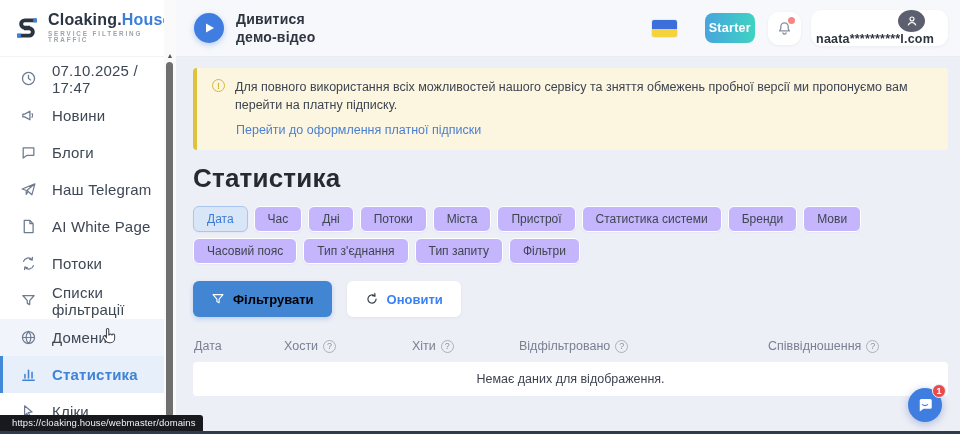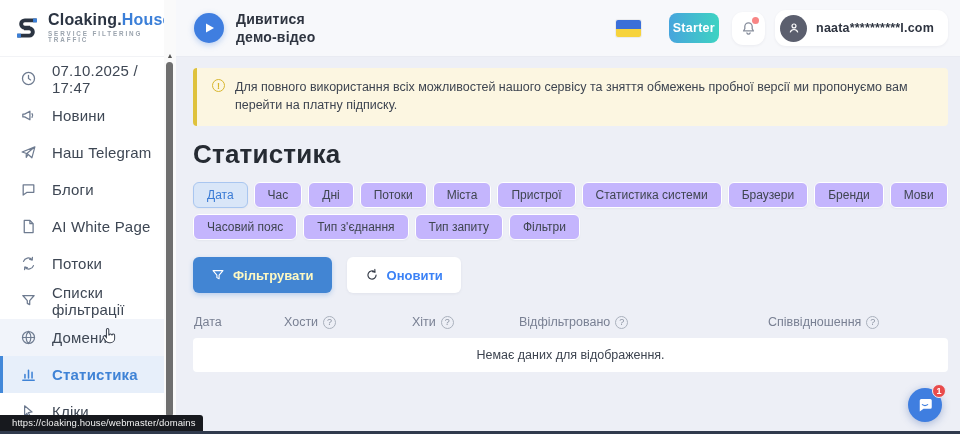--- a/index.html
+++ b/index.html
@@ -46,21 +46,21 @@
 
   .topbar-right { margin-left:auto; display:flex; align-items:center; }
   .flag { width:25px; height:17px; border-radius:2px; overflow:hidden; margin-right:28px; cursor:pointer; box-shadow:0 0 0 1px rgba(0,0,0,.05); }
   .flag .b { height:9px; background:#3b6fd9; }
   .flag .y { height:8px; background:#f6d33c; }
   .plan-btn { border:none; cursor:pointer; color:#fff; font-weight:700; font-size:12.5px; padding:8px 4px; border-radius:8px;
               background:linear-gradient(90deg,#47a5dd,#3ed3c2); font-family:inherit; letter-spacing:.3px; margin-right:13px; }
   .bell-wrap { width:33px; height:33px; background:#ffffff; border-radius:11px; display:flex; align-items:center; justify-content:center; position:relative; cursor:pointer; box-shadow:0 1px 3px rgba(30,40,60,.06); margin-right:10px; }
   .bell-wrap svg { width:17px; height:17px; }
   .bell-dot { position:absolute; top:5px; right:6px; width:7px; height:7px; border-radius:50%; background:#f88585; }
-  .user-chip { height:36px; background:#ffffff; border-radius:11px; display:flex; align-items:center; padding:0 14px 0 5px; cursor:pointer; box-shadow:0 1px 3px rgba(30,40,60,.06); }
+  .user-chip { height:36px; background:#ffffff; border-radius:11px; display:flex; align-items:flex-end; padding:0 14px 0 5px; cursor:pointer; box-shadow:0 1px 3px rgba(30,40,60,.06);flex-direction:column; }
   .avatar { width:27px; height:27px; border-radius:50%; background:#5b5f6e; display:flex; align-items:center; justify-content:center; margin-right:9px; }
   .avatar svg { width:14px; height:14px; }
   .user-email { font-size:12.5px; font-weight:700; color:#2e3440; letter-spacing:.2px; }
 
   .content { flex:1; padding:11px 12px 0 17px; position:relative; }
 
   
   .banner { background:#fcf6e1; border-left:4px solid #dfc23c; border-radius:4px; padding:10px 14px 12px 14px; }
   .banner-row { display:flex; align-items:flex-start; }
   .warn-ic { width:13px; height:13px; border-radius:50%; border:1.4px solid #d8b62e; color:#d8b62e; font-size:9px; font-weight:700; display:flex; align-items:center; justify-content:center; margin:1px 10px 0 1px; flex:0 0 13px; }
@@ -71,21 +71,21 @@
 
   
   .tabs { display:flex; flex-wrap:wrap; gap:6px 6px; margin-top:12px; max-width:760px; }
   .tab { background:#c4b5fd; border:1px solid #ffffff; border-radius:6px; padding:5px 13px; font-size:12px; color:#3f4550; cursor:pointer; box-shadow:0 1px 2px rgba(30,40,60,.04); white-space:nowrap; }
   .tab.active { background:#d9e6f8; border-color:#a9c6f0; color:#3a7bd5; }
 
   
   .actions { display:flex; gap:15px; margin-top:17px; }
   .btn { display:flex; align-items:center; gap:8px; border:none; border-radius:6px; font-size:13px; font-weight:600; padding:0 18px; height:36px; cursor:pointer; font-family:inherit; }
   .btn svg { width:14px; height:14px; }
-  .btn-filter { background:#4285d3; color:#fef9c3; box-shadow:0 2px 5px rgba(66,133,211,.3); }
+  .btn-filter { background:#4285d3; color:#000000; box-shadow:0 2px 5px rgba(66,133,211,.3); }
   .btn-refresh { background:#ffffff; color:#3b82f6; box-shadow:0 1px 3px rgba(30,40,60,.06); }
 
   
   .table-head { display:flex; align-items:center; margin-top:14px; padding:8px 0 9px 1px; }
   .th { display:flex; align-items:center; gap:5px; font-size:12.5px; color:#798093; }
   .th .help { width:13px; height:13px; border-radius:50%; border:1px solid #aab1bd; color:#8a92a1; font-size:9px; display:flex; align-items:center; justify-content:center; cursor:pointer; }
   .col-0 { width:90px; } .col-1 { width:128px; } .col-2 { width:107px; } .col-3 { width:223px; } .col-4 { flex:1;margin-left:26px; }
   .empty-row { background:#ffffff; border-radius:4px; height:34px; display:flex; align-items:center; justify-content:center; font-size:12.5px; color:#3d4450; }
 
   
@@ -132,33 +132,33 @@
           <span class="ic">
             <svg viewBox="0 0 24 24" fill="none" stroke="currentColor" stroke-width="1.8" stroke-linejoin="round" stroke-linecap="round">
               <path d="M4 10v4h2.5L14 18V6l-7.5 4H4z"></path>
               <path d="M17 9.5a4 4 0 0 1 0 5"></path>
             </svg>
           </span>
           <span class="lbl">Новини</span>
         </div>
         <div class="side-item">
           <span class="ic">
+            <svg viewBox="0 0 24 24" fill="none" stroke="currentColor" stroke-width="1.8" stroke-linejoin="round">
+              <path d="M4.5 5.5h15v10.5h-9.5l-5.5 3.8V5.5z"></path>
+            </svg>
+          </span>
+          <span class="lbl">Блоги</span>
+        </div>
+        <div class="side-item">
+          <span class="ic">
             <svg viewBox="0 0 24 24" fill="none" stroke="currentColor" stroke-width="1.7" stroke-linejoin="round" stroke-linecap="round">
               <path d="M21 4L3 11.3l5.3 1.8M21 4l-4.2 15.5-6-5.4M21 4L8.8 14.1m0 0v4.7l2-3"></path>
             </svg>
           </span>
           <span class="lbl">Наш Telegram</span>
-        </div>
-        <div class="side-item">
-          <span class="ic">
-            <svg viewBox="0 0 24 24" fill="none" stroke="currentColor" stroke-width="1.8" stroke-linejoin="round">
-              <path d="M4.5 5.5h15v10.5h-9.5l-5.5 3.8V5.5z"></path>
-            </svg>
-          </span>
-          <span class="lbl">Блоги</span>
         </div>
         <div class="side-item">
           <span class="ic">
             <svg viewBox="0 0 24 24" fill="none" stroke="currentColor" stroke-width="1.8" stroke-linejoin="round">
               <path d="M6 3.5h8l4.5 4.5v12.5H6V3.5z"></path>
               <path d="M14 3.5V8h4.5"></path>
             </svg>
           </span>
           <span class="lbl">AI White Page</span>
         </div>
@@ -252,33 +252,33 @@
       </div>
     </div>
 
     <div class="content">
 
       <div class="banner">
         <div class="banner-row">
           <div class="warn-ic">!</div>
           <div class="banner-text">Для повного використання всіх можливостей нашого сервісу та зняття обмежень пробної версії ми пропонуємо вам перейти на платну підписку.</div>
         </div>
+        <span class="banner-link">Перейти до оформлення платної підписки</span>
       </div>
 
       <div class="page-title">Статистика</div>
 
       <div class="tabs">
           <div class="tab active">Дата</div>
           <div class="tab">Час</div>
           <div class="tab">Дні</div>
           <div class="tab">Потоки</div>
           <div class="tab">Міста</div>
           <div class="tab">Пристрої</div>
           <div class="tab">Статистика системи</div>
-          <div class="tab">Браузери</div>
           <div class="tab">Бренди</div>
           <div class="tab">Мови</div>
           <div class="tab">Часовий пояс</div>
           <div class="tab">Тип з'єднання</div>
           <div class="tab">Тип запиту</div>
           <div class="tab">Фільтри</div>
         </div>
 
       <div class="actions">
         <button class="btn btn-filter">

